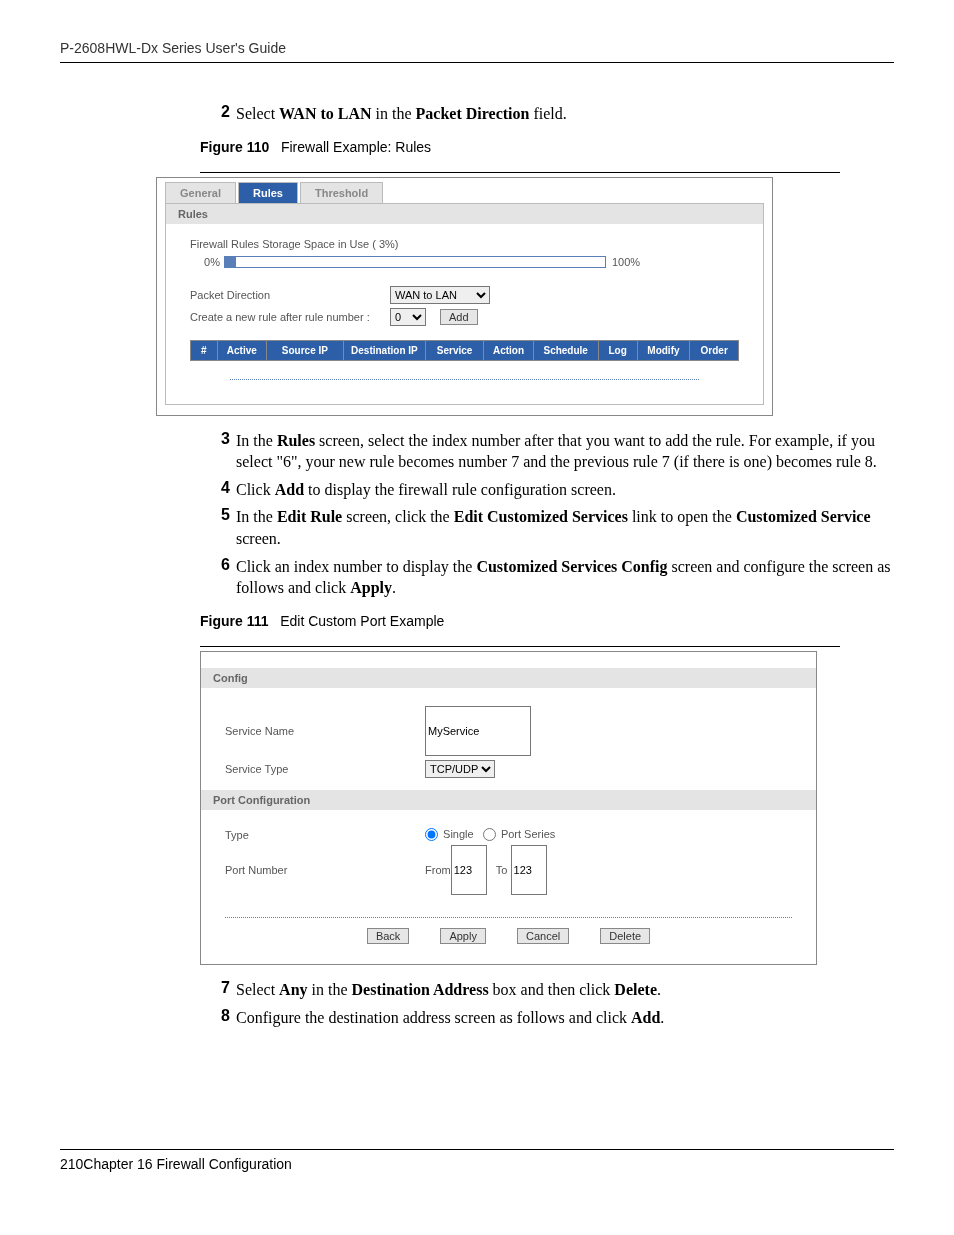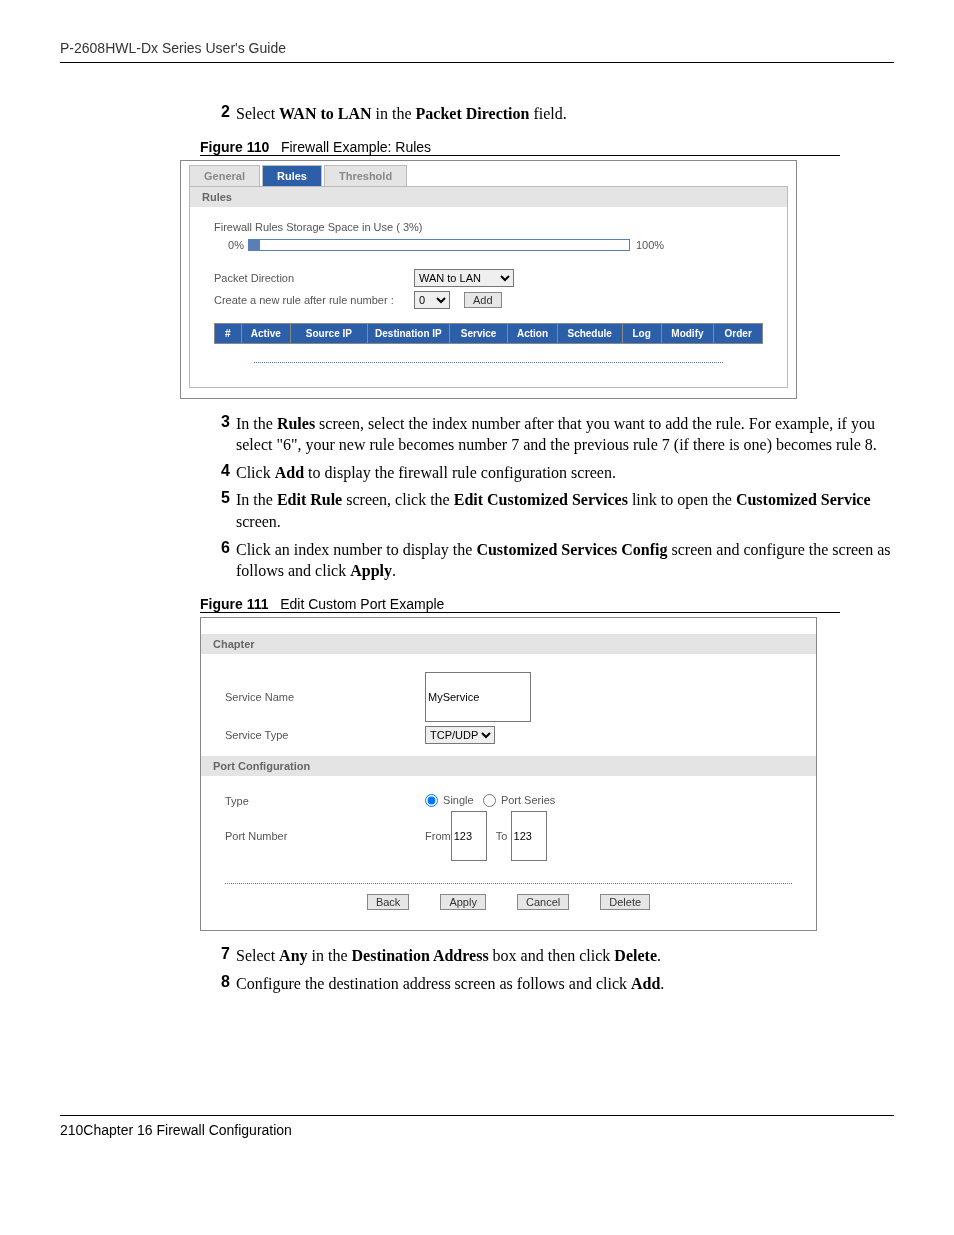--- a/index.html
+++ b/index.html
@@ -33,27 +33,27 @@
     margin-right: 6px;
   }
   .step-row .txt {
     flex: 1;
     line-height: 1.35;
   }
   .figcap {
     font-family: Arial, sans-serif;
     font-size: 14px;
     margin: 14px 0 4px 140px;
-    padding-bottom: 0;
+    padding-bottom: 17px;
     border-bottom: 1px solid #000;
     width: 640px;
   }
   .figcap b { font-weight: bold; }
   .panel {
-    margin-left: 120px;
+    margin-left: 96px;
     width: 615px;
     border: 1px solid #888;
     background: #fff;
     font-family: Verdana, Arial, sans-serif;
     font-size: 11px;
     color: #555;
     margin-bottom: 14px;
   }
   
   .tabs {
@@ -268,21 +268,21 @@
   <div class="txt">
     <span>Click an index number to display the </span><b>Customized Services Config</b><span> screen and configure the screen as follows and click </span><b>Apply</b><span>.</span>
   </div>
 </div>
 
 <div class="figcap">
   <b>Figure 111</b>&nbsp;&nbsp;&nbsp;<span>Edit Custom Port Example</span>
 </div>
 
 <div class="panel2">
-  <div class="section-bar">Chapter</div>
+  <div class="section-bar">Config</div>
   <div class="body-area" style="padding-bottom:8px;">
     <div class="form-row">
       <span class="lbl">Service Name</span>
       <input class="inp mid" value="MyService" style="">
     </div>
     <div class="form-row">
       <span class="lbl">Service Type</span>
       <select class="sel" style="width:70px"><option>TCP/UDP</option></select>
     </div>
   </div>

